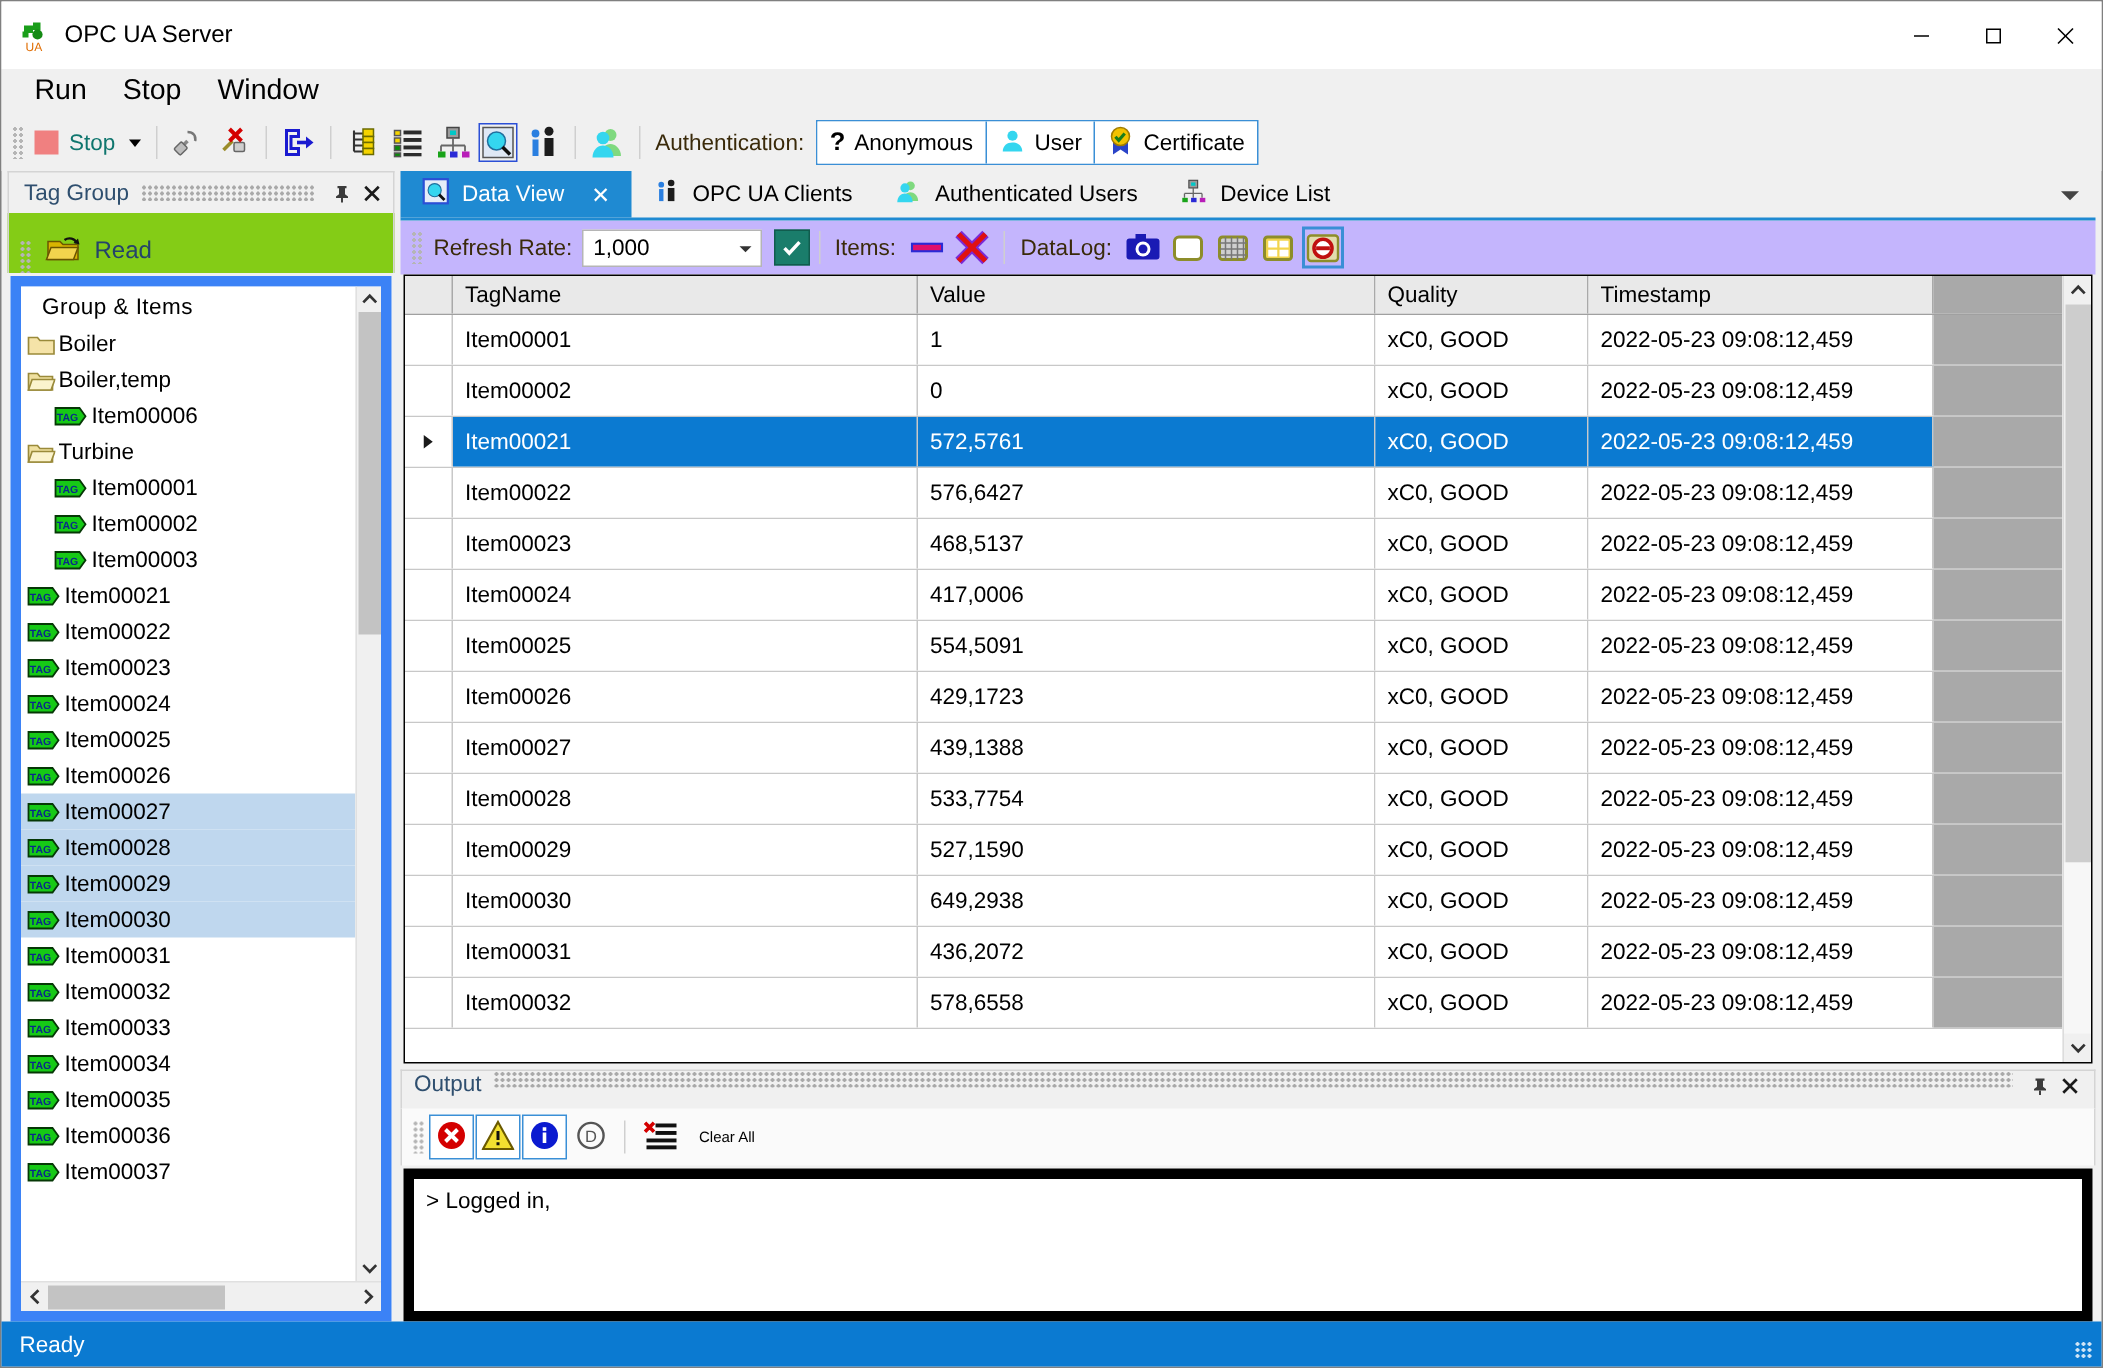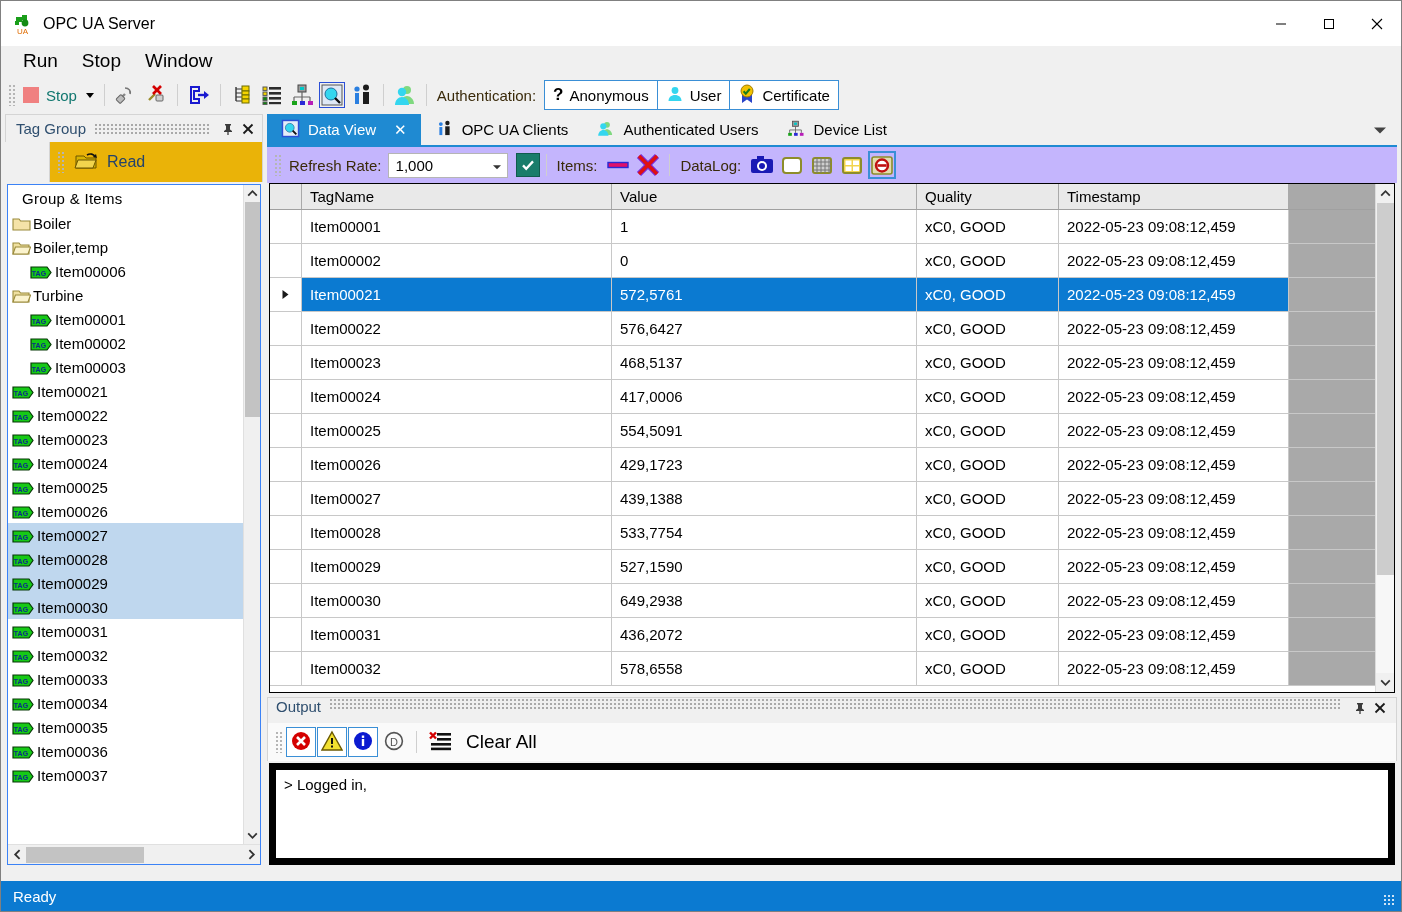--- a/index.html
+++ b/index.html
@@ -76,21 +76,21 @@
   .auth-label { font-size:15px; color:#3a2a0a; margin:0 8px 0 4px; }
   .auth-group { display:flex; align-items:center; border:1px solid #3a8fd6; height:30px; }
   .auth-btn {
     display:flex; align-items:center; height:28px; padding:0 8px;
     border-right:1px solid #3a8fd6; background:#fff; gap:6px;
   }
   .auth-btn:last-child { border-right:none; }
   .auth-btn .lbl { font-size:15px; color:#000; }
 
   
-  .body { flex:1 1 auto; display:flex; min-height:0; padding:0 4px 16px 4px; }
+  .body { flex:1 1 auto; display:flex; min-height:0; padding:0 4px 0 4px; }
 
   
   .leftdock {
     width:258px; flex:0 0 258px;
     display:flex; flex-direction:column;
     margin-right:4px; min-height:0;
   }
   .dock-caption {
     height:28px; flex:0 0 28px; display:flex; align-items:center;
     background:#f0f0f0; padding:0 4px 0 10px;
@@ -98,28 +98,28 @@
   }
   .dock-title { font-size:15px; color:#2f4f6f; white-space:nowrap; }
   .dots-fill {
     flex:1 1 auto; height:11px; margin:0 8px;
     background-image:radial-gradient(#a9a9a9 40%, transparent 41%);
     background-size:4px 4px;
   }
   .cap-btn { width:20px; height:20px; display:flex; align-items:center; justify-content:center; }
   .panel-toolbar {
     height:40px; flex:0 0 40px;
-    background:#eab308; border:1px solid #d4d4d4; border-top:none; border-bottom:none;
-    display:flex; align-items:center; padding-left:4px;margin-left:44px;
+    background:#84cc16; border:1px solid #d4d4d4; border-top:none; border-bottom:none;
+    display:flex; align-items:flex-end; padding-left:4px;
   }
   .read-btn { display:flex; align-items:center; gap:7px; padding:2px 6px; }
   .read-lbl { font-size:16px; color:#24436b; }
   .tree-wrap {
     flex:1 1 auto; min-height:0;
-    border:1px solid #3b82f6; background:#fff;
+    border:7px solid #3b82f6; background:#fff;
     margin:2px 2px 0 2px;
     display:flex; flex-direction:column;
     position:relative;
   }
   .tree-scroll-area { flex:1 1 auto; display:flex; min-height:0; overflow:hidden; }
   .tree {
     flex:1 1 auto; overflow:hidden; padding:0; background:#fff;
     font-size:15px;
   }
   .tree-head { padding:5px 0 4px 14px; color:#000; font-size:15px; letter-spacing:.3px;}
@@ -221,21 +221,21 @@
   .out-toolbar {
     height:38px; flex:0 0 38px; background:#fafafa;
     border:1px solid #d4d4d4; border-top:none; border-bottom:none;
     display:flex; align-items:center; padding-left:4px;
   }
   .togbtn {
     width:30px; height:30px; display:flex; align-items:center; justify-content:center;
     border:1px solid transparent; margin-right:1px;
   }
   .togbtn.on { border-color:#3a8fd6; background:#fff; }
-  .clear-lbl { font-size:19px; color:#000; margin-left:6px; }
+  .clear-lbl { font-size:10px; color:#000; margin-left:6px; }
   .out-text {
     flex:1 1 auto; border:7px solid #000000; background:#fff;
     margin:2px 2px 0 2px; padding:6px 8px; font-size:15px; color:#000;
     overflow:hidden;
   }
 
   
   .statusbar {
     height:30px; flex:0 0 30px; background:#0b7ad1; color:#fff;
     display:flex; align-items:center; padding-left:12px; font-size:15px;

